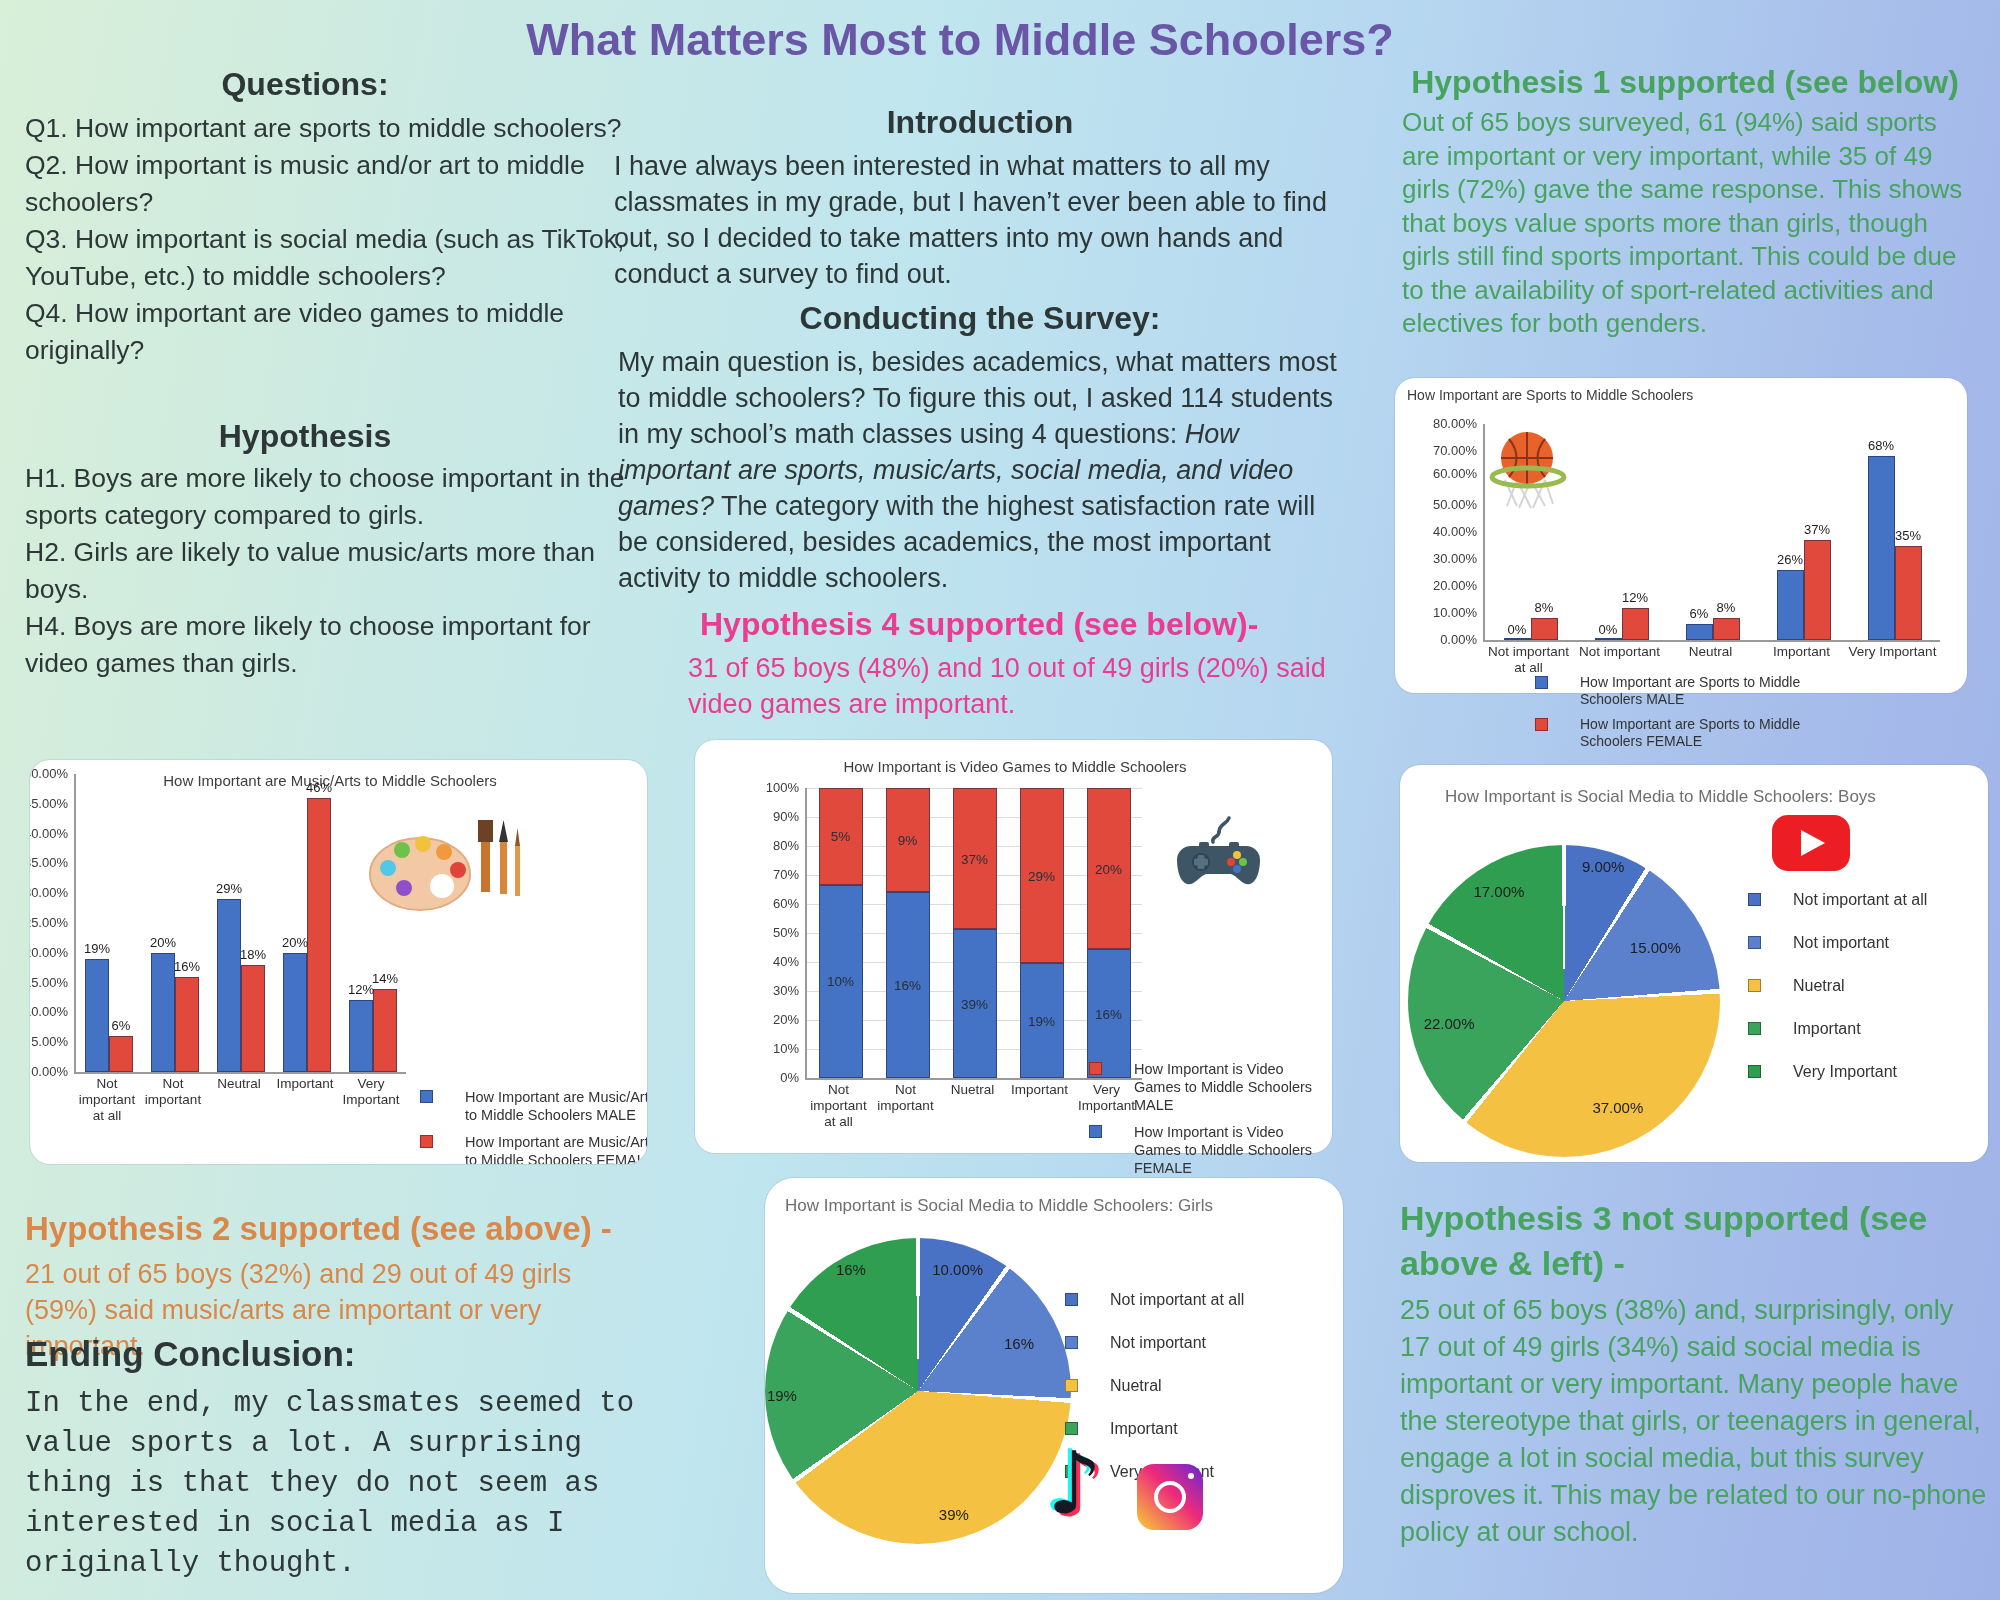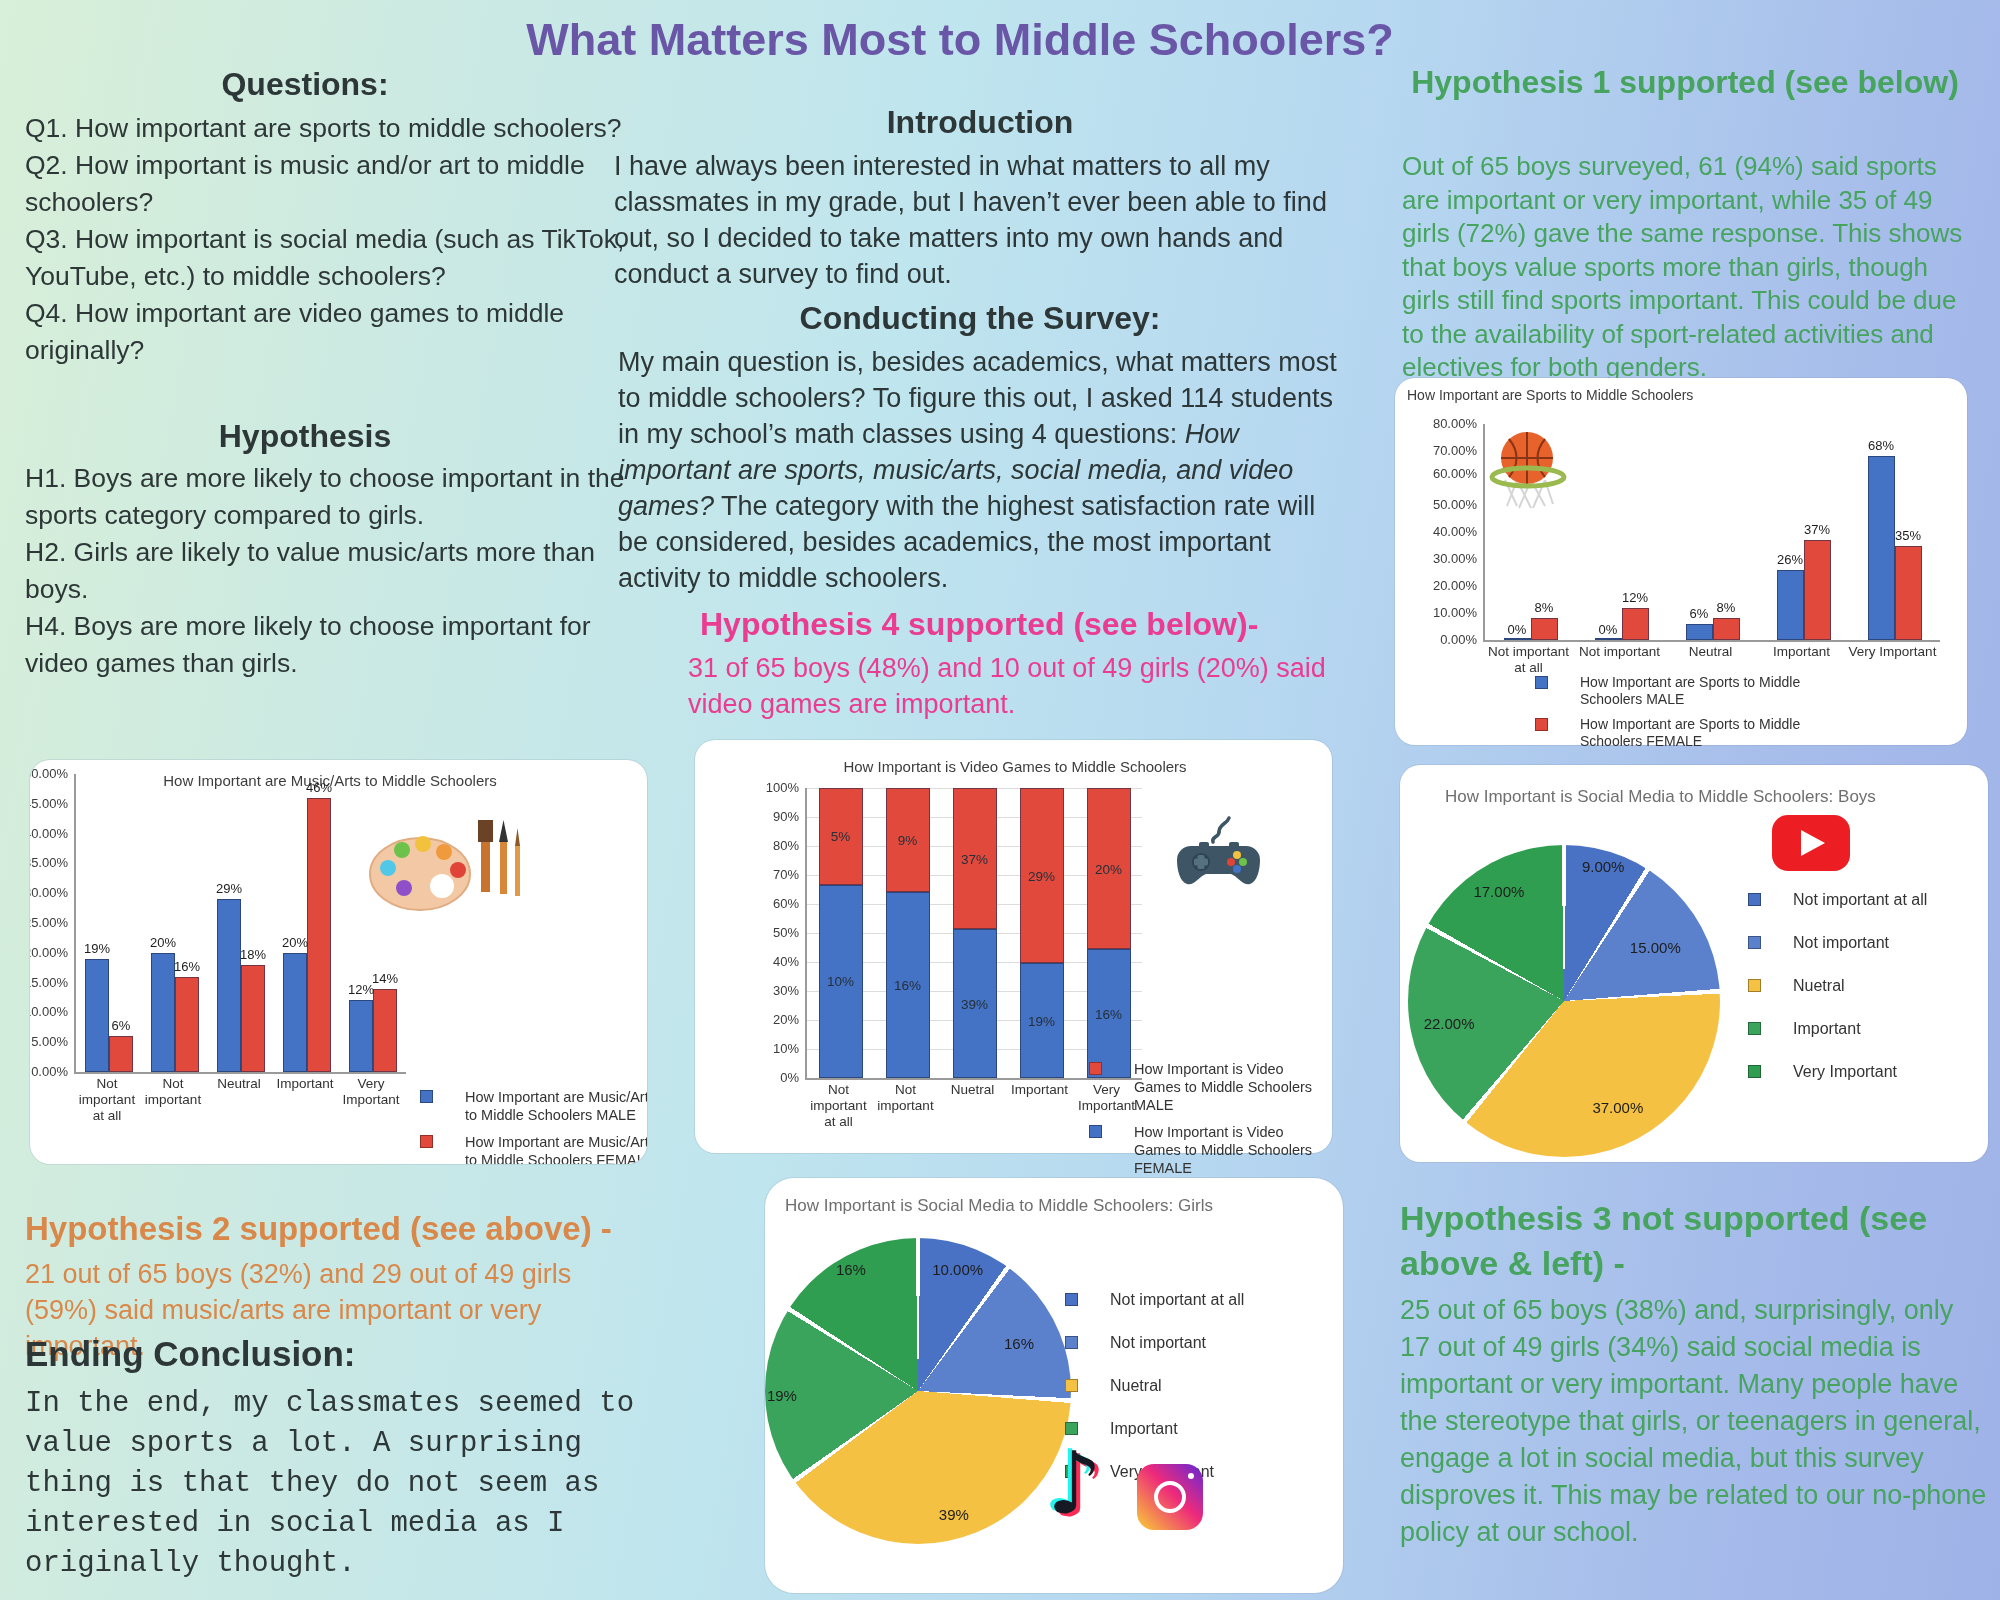--- a/index.html
+++ b/index.html
@@ -23,27 +23,27 @@
   
   .intro-heading{position:absolute;left:640px;top:104px;width:680px;text-align:center;font-size:32px;}
   .intro-body{position:absolute;left:614px;top:148px;width:722px;font-size:27px;line-height:36px;}
   .survey-heading{position:absolute;left:640px;top:300px;width:680px;text-align:center;font-size:32px;}
   .survey-body{position:absolute;left:618px;top:344px;width:726px;font-size:27px;line-height:36px;}
   .hyp4-heading{position:absolute;left:700px;top:606px;font-size:32px;color:#ea3d92;}
   .hyp4-body{position:absolute;left:688px;top:650px;width:645px;font-size:27px;line-height:36px;color:#ea3d92;}
 
   
   .hyp1-heading{position:absolute;left:1385px;top:64px;width:600px;text-align:center;font-size:32px;color:#47a45e;}
-  .hyp1-body{position:absolute;left:1402px;top:106px;width:578px;font-size:26px;line-height:33.5px;color:#47a45e;margin-top:44px;}
+  .hyp1-body{position:absolute;left:1402px;top:106px;width:578px;font-size:26px;line-height:33.5px;color:#47a45e;}
   .hyp3-heading{position:absolute;left:1400px;top:1196px;width:580px;font-size:34px;line-height:45px;color:#47a45e;}
   .hyp3-body{position:absolute;left:1400px;top:1292px;width:588px;font-size:27px;line-height:37px;color:#47a45e;}
 
   
   .card{position:absolute;background:#ffffff;border-radius:20px;box-shadow:0 0 0 1px rgba(120,140,160,0.18);}
-  .sports-card{left:1395px;top:378px;width:572px;height:367px;}
+  .sports-card{left:1395px;top:378px;width:572px;height:315px;}
   .music-card{left:30px;top:760px;width:617px;height:404px;overflow:hidden;}
   .video-card{left:695px;top:740px;width:637px;height:413px;}
   .boys-pie-card{left:1400px;top:765px;width:588px;height:397px;}
   .girls-pie-card{left:765px;top:1178px;width:578px;height:415px;border-radius:29px;}
 
   .chart-title{position:absolute;color:#3d3d3d;}
   .sports-card .chart-title{left:12px;top:9px;font-size:14px;}
   .music-card .chart-title{left:110px;top:12px;width:380px;text-align:center;font-size:15px;}
   .video-card .chart-title{left:110px;top:18px;width:420px;text-align:center;font-size:15px;}
   .boys-pie-card .chart-title{left:45px;top:22px;width:520px;font-size:17px;color:#6f6f6f;}

